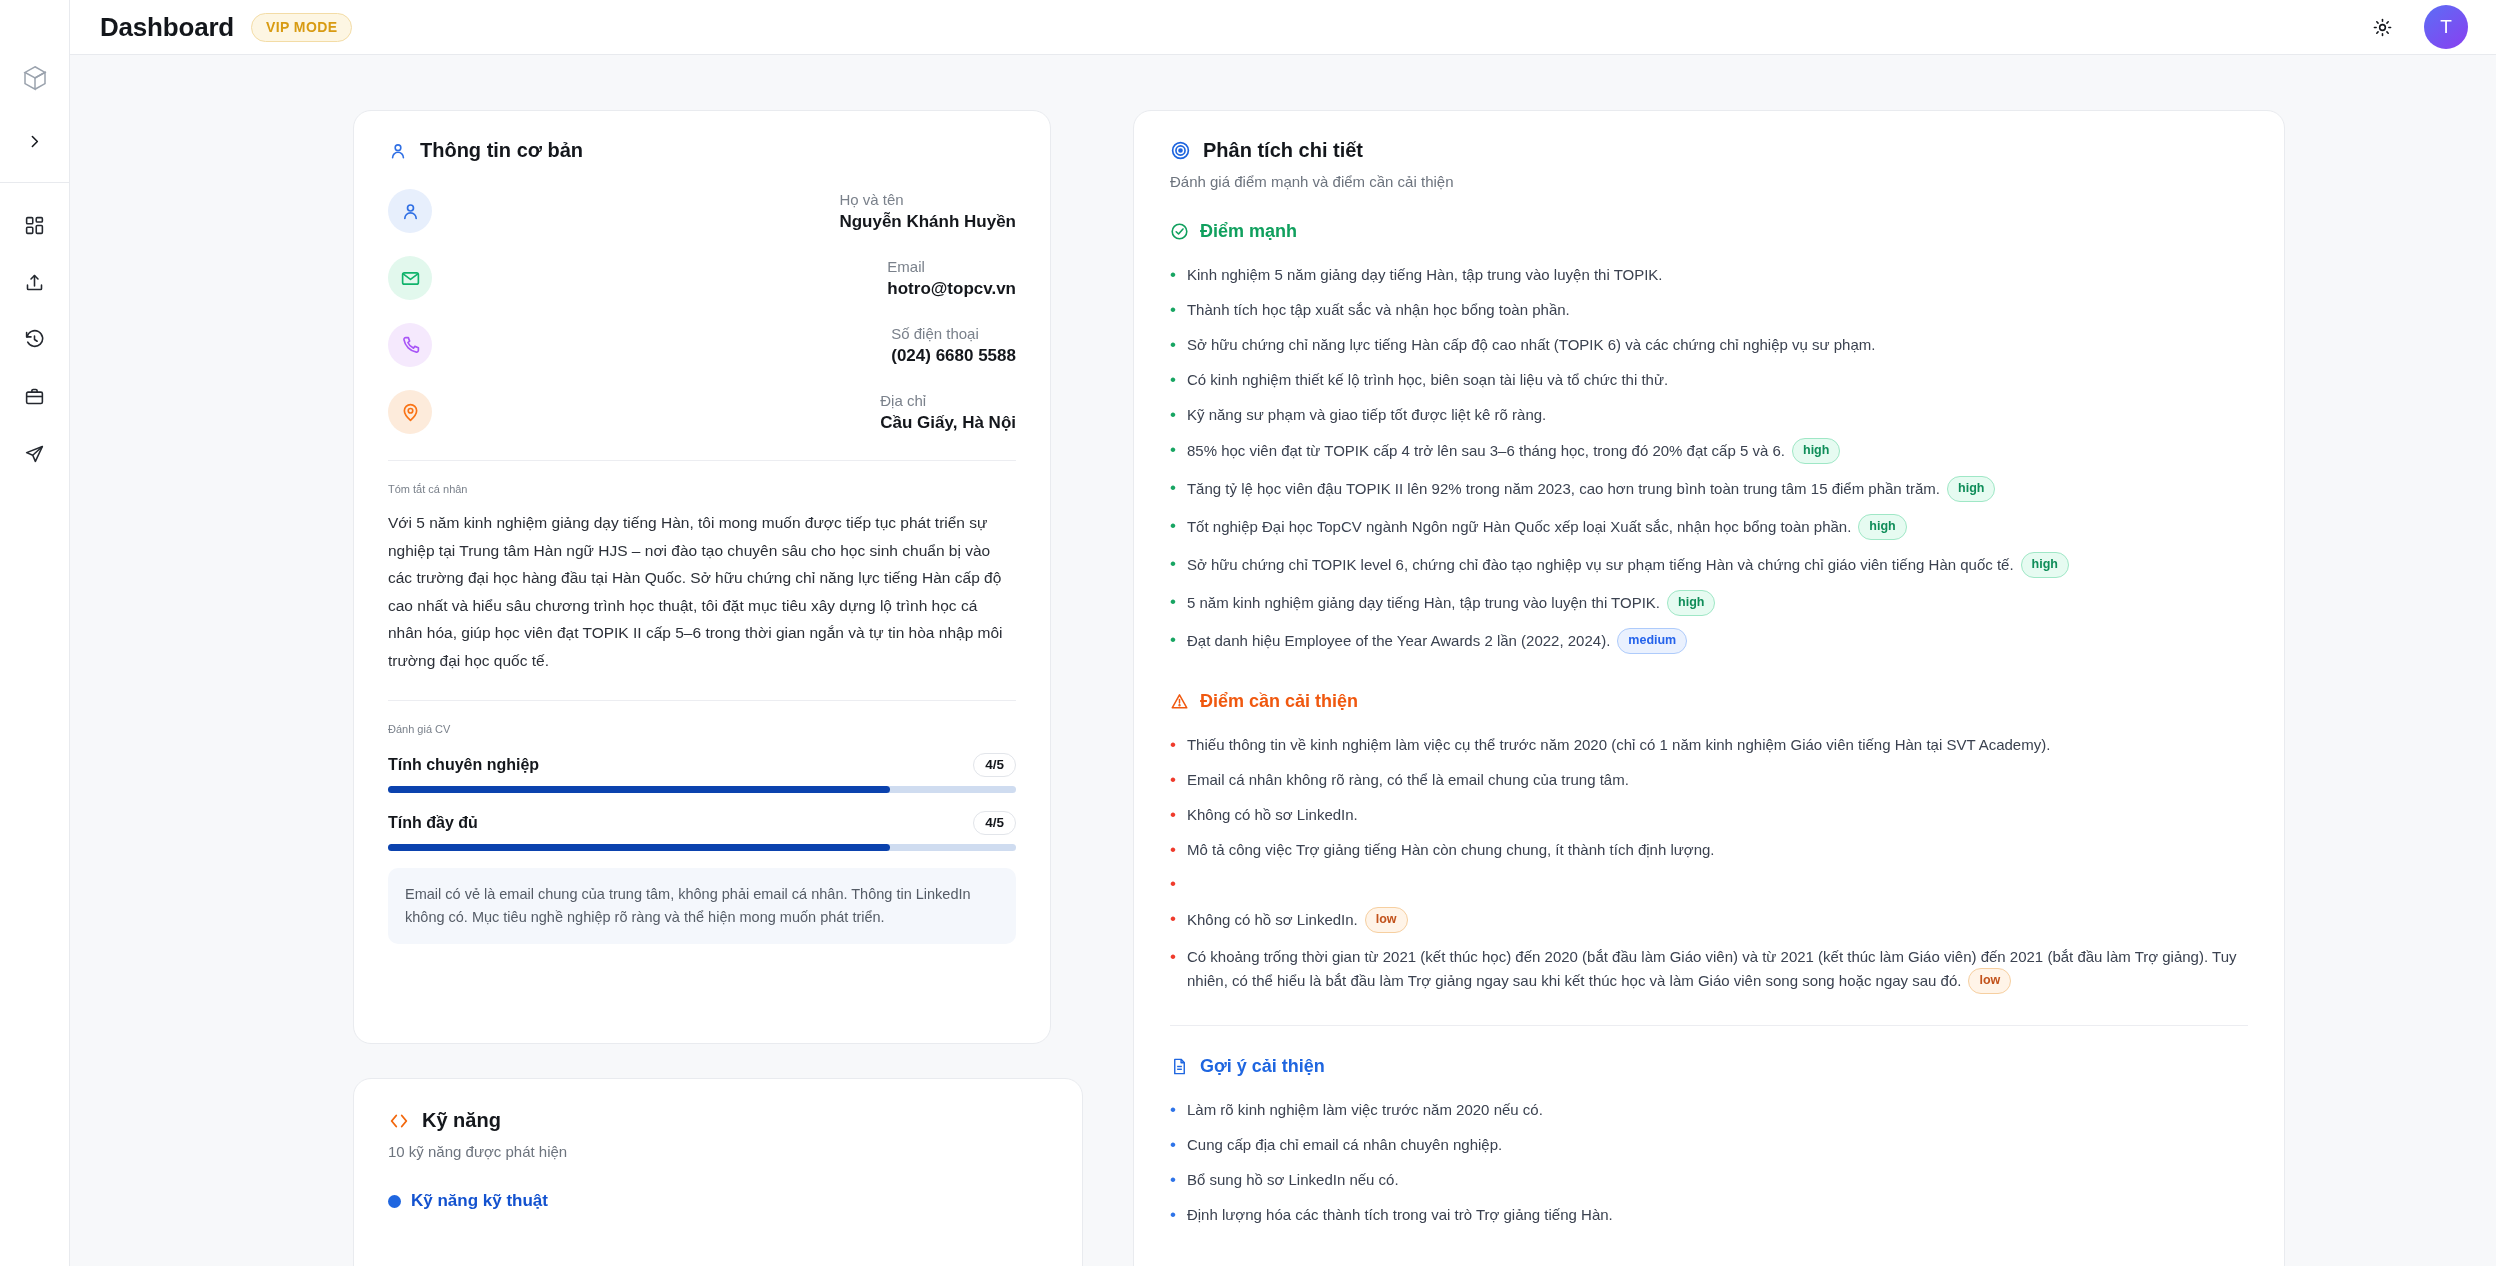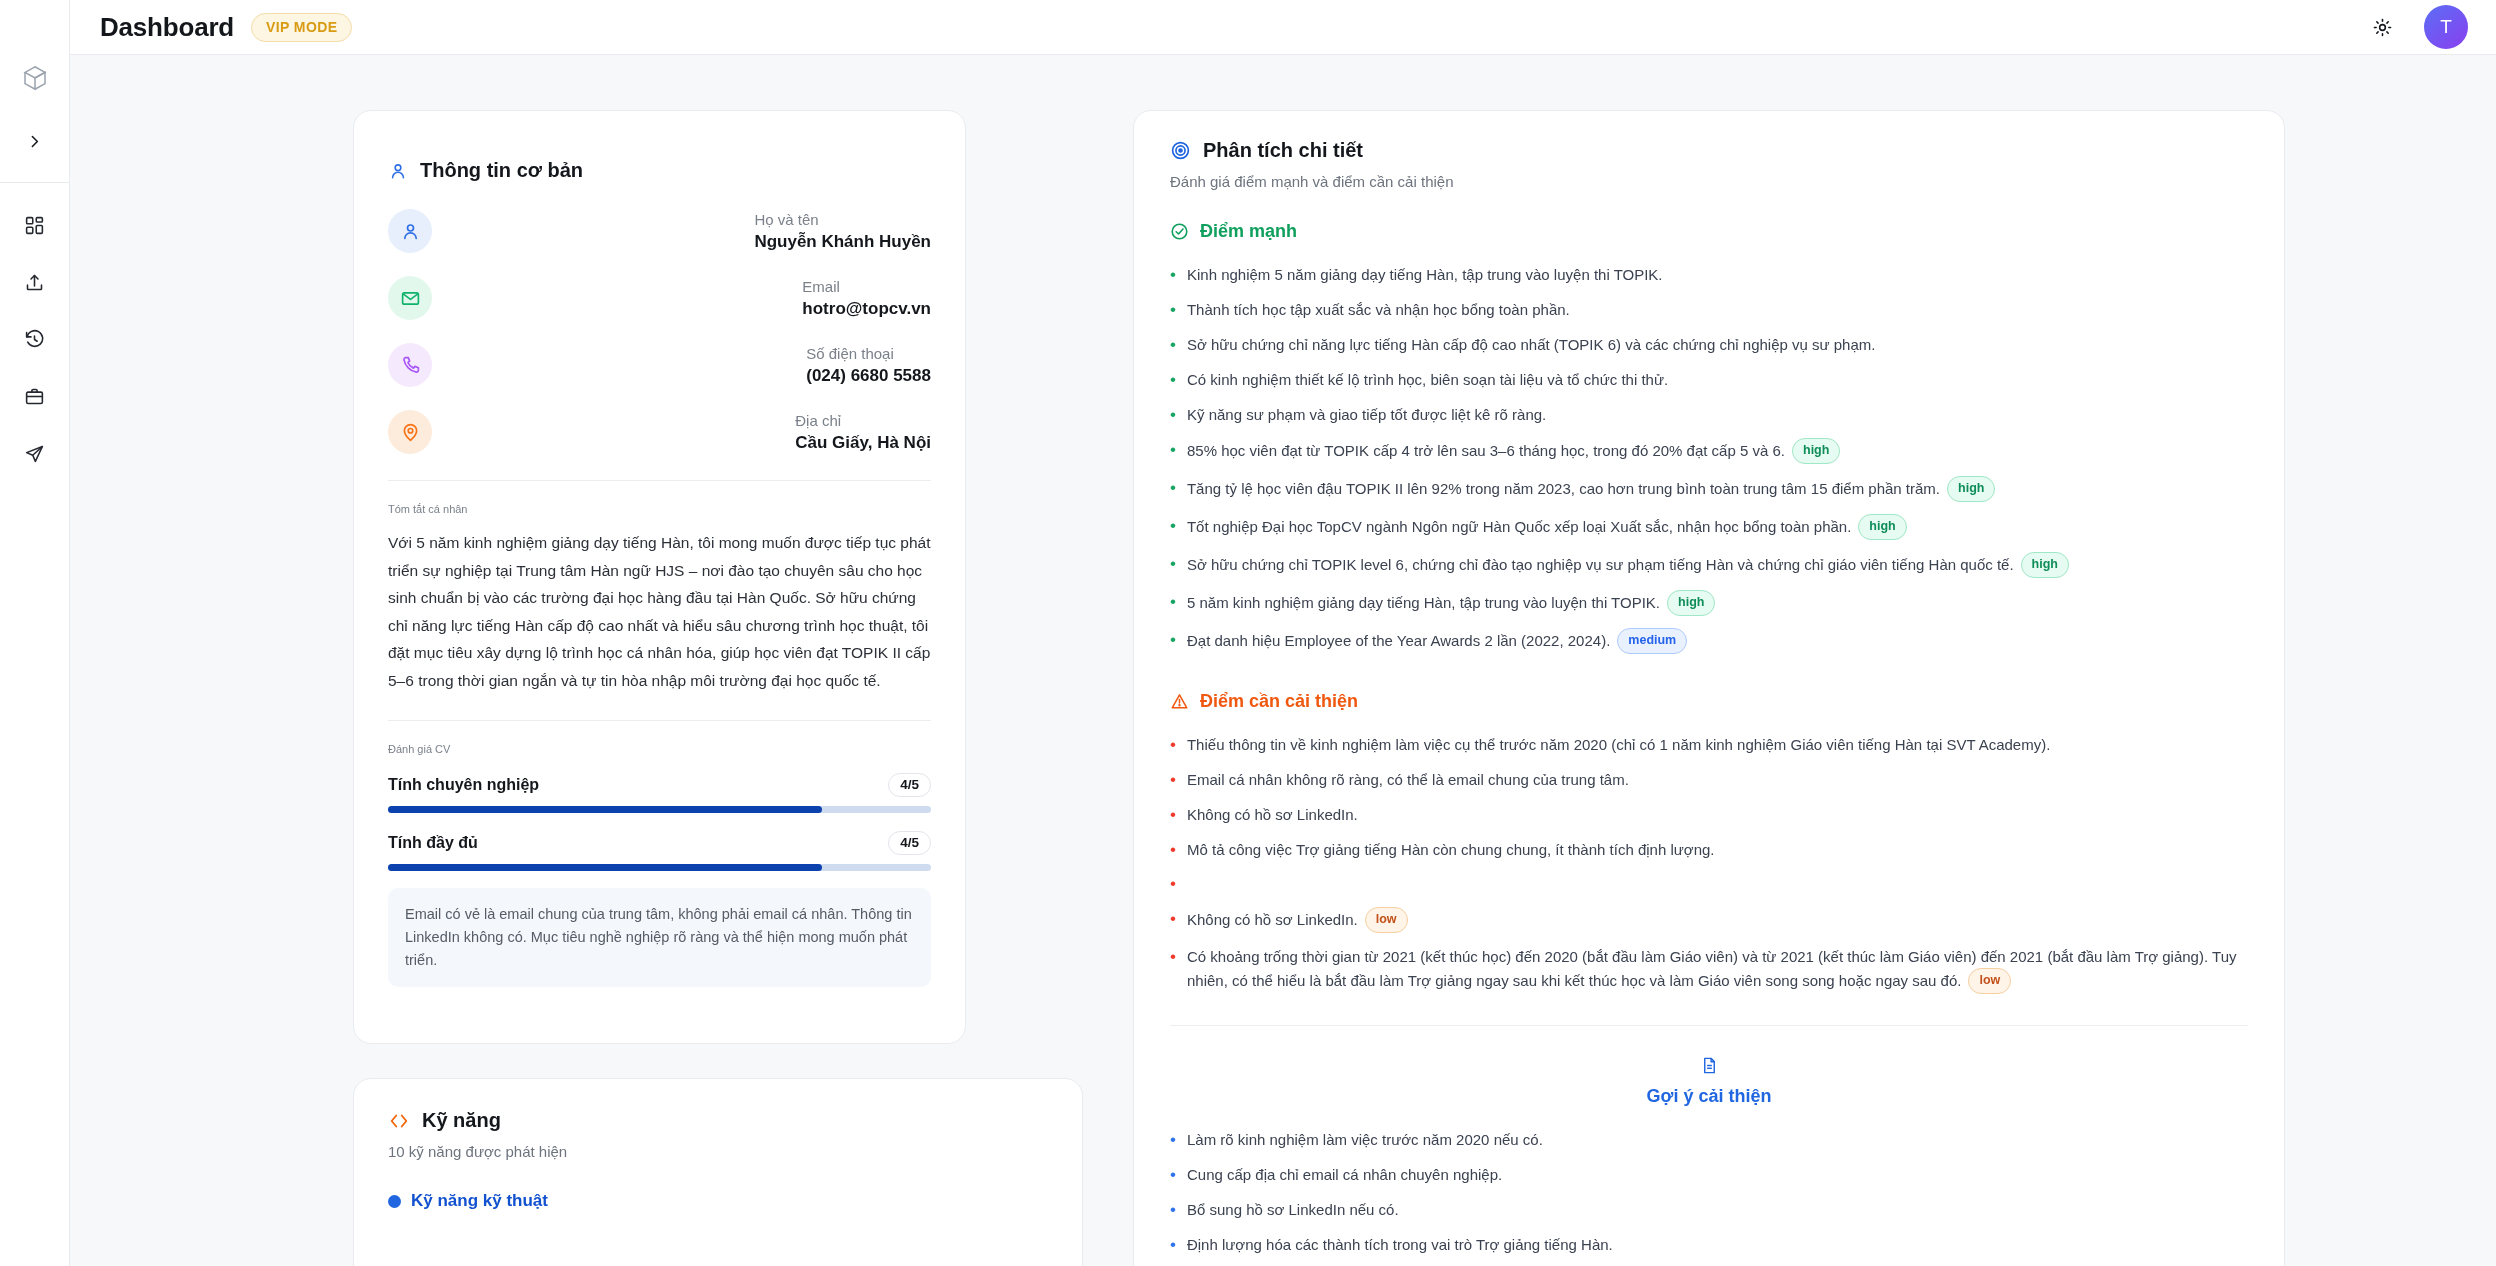--- a/index.html
+++ b/index.html
@@ -62,21 +62,21 @@
   
   #content {
     position: absolute; left: 70px; top: 77px; width: 2426px; height: 1189px;
   }
   .card {
     position: absolute; background: #ffffff; border: 1px solid #e9ebef;
     border-radius: 18px;
   }
 
   
-  #card-basic { left: 283px; top: 33px; width: 613px; height: 934px; padding: 48px 34px 0; }
+  #card-basic { left: 283px; top: 33px; width: 698px; height: 934px; padding: 28px 34px 0; }
   #card-skills { left: 283px; top: 1001px; width: 730px; height: 400px; padding: 30px 34px 0; }
   #card-analysis { left: 1063px; top: 33px; width: 1152px; height: 1320px; padding: 28px 36px 0; }
 
   .card-head { display: flex; align-items: center; gap: 12px; }
   .card-head-title { font-size: 20px; font-weight: bold; color: #14171c; }
   .card-sub { margin-top: 11px; font-size: 15px; color: #6d747e; }
 
   
   .info-list { margin-top: 27px; display: flex; flex-direction: column; gap: 23px; }
   .info-row { display: flex; align-items: center; gap: 15px; justify-content: space-between; }
@@ -129,21 +129,21 @@
     border-radius: 999px; padding: 3px 10px 4px;
   }
   .skill-score { font-size: 14px; color: #70777f; }
 
   
   .an-sec-head {
     display: flex; align-items: center; gap: 11px; font-size: 18px; font-weight: bold;
   }
   .an-sec-strength { color: #10a05e; margin-top: 31px; }
   .an-sec-improve  { color: #f0580f; margin-top: 30px; }
-  .an-sec-suggest  { color: #1f66e0; margin-top: 30px; flex-direction: column; }
+  .an-sec-suggest  { color: #1f66e0; margin-top: 30px; }
 
   .an-list { margin-top: 16px; display: flex; flex-direction: column; gap: 0; }
   .an-item {
     display: flex; gap: 11px; font-size: 15px; line-height: 1.52; color: #3b4250;
     padding: 6px 0;
   }
   .an-bullet { flex: 0 0 auto; font-size: 17px; line-height: 1.35; }
   .b-green { color: #18a563; }
   .b-red   { color: #ef3b2c; }
   .b-blue  { color: #2f74e8; }

